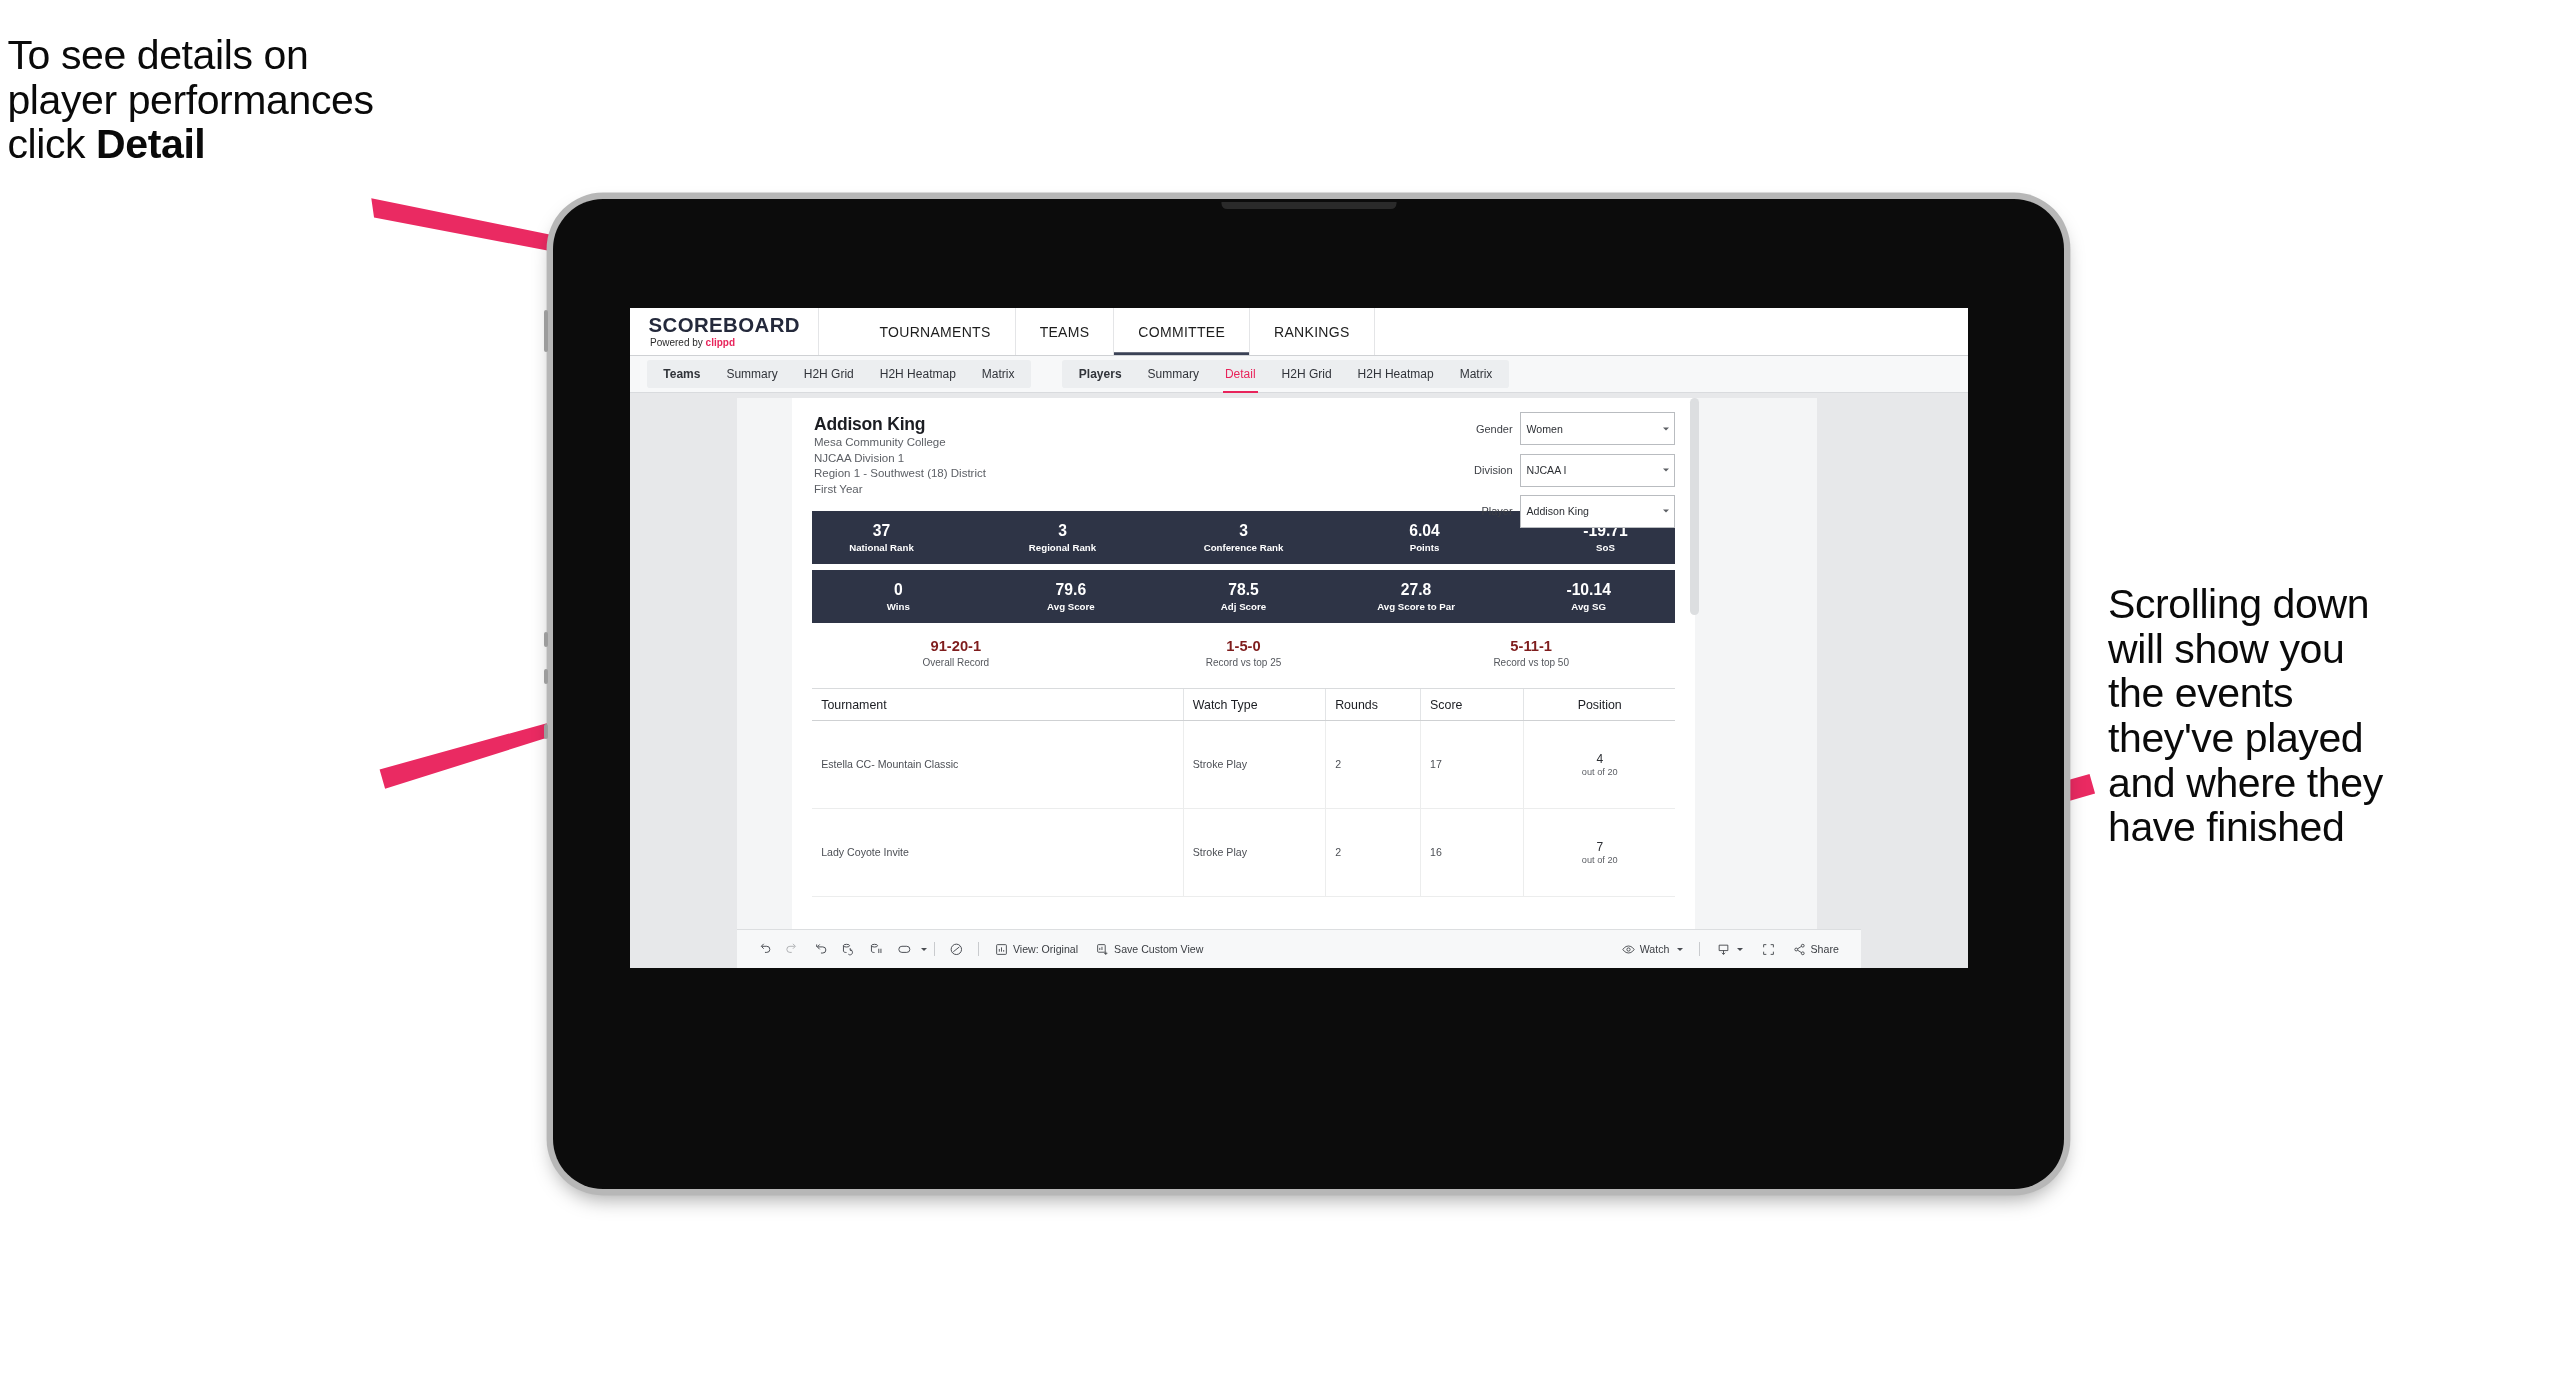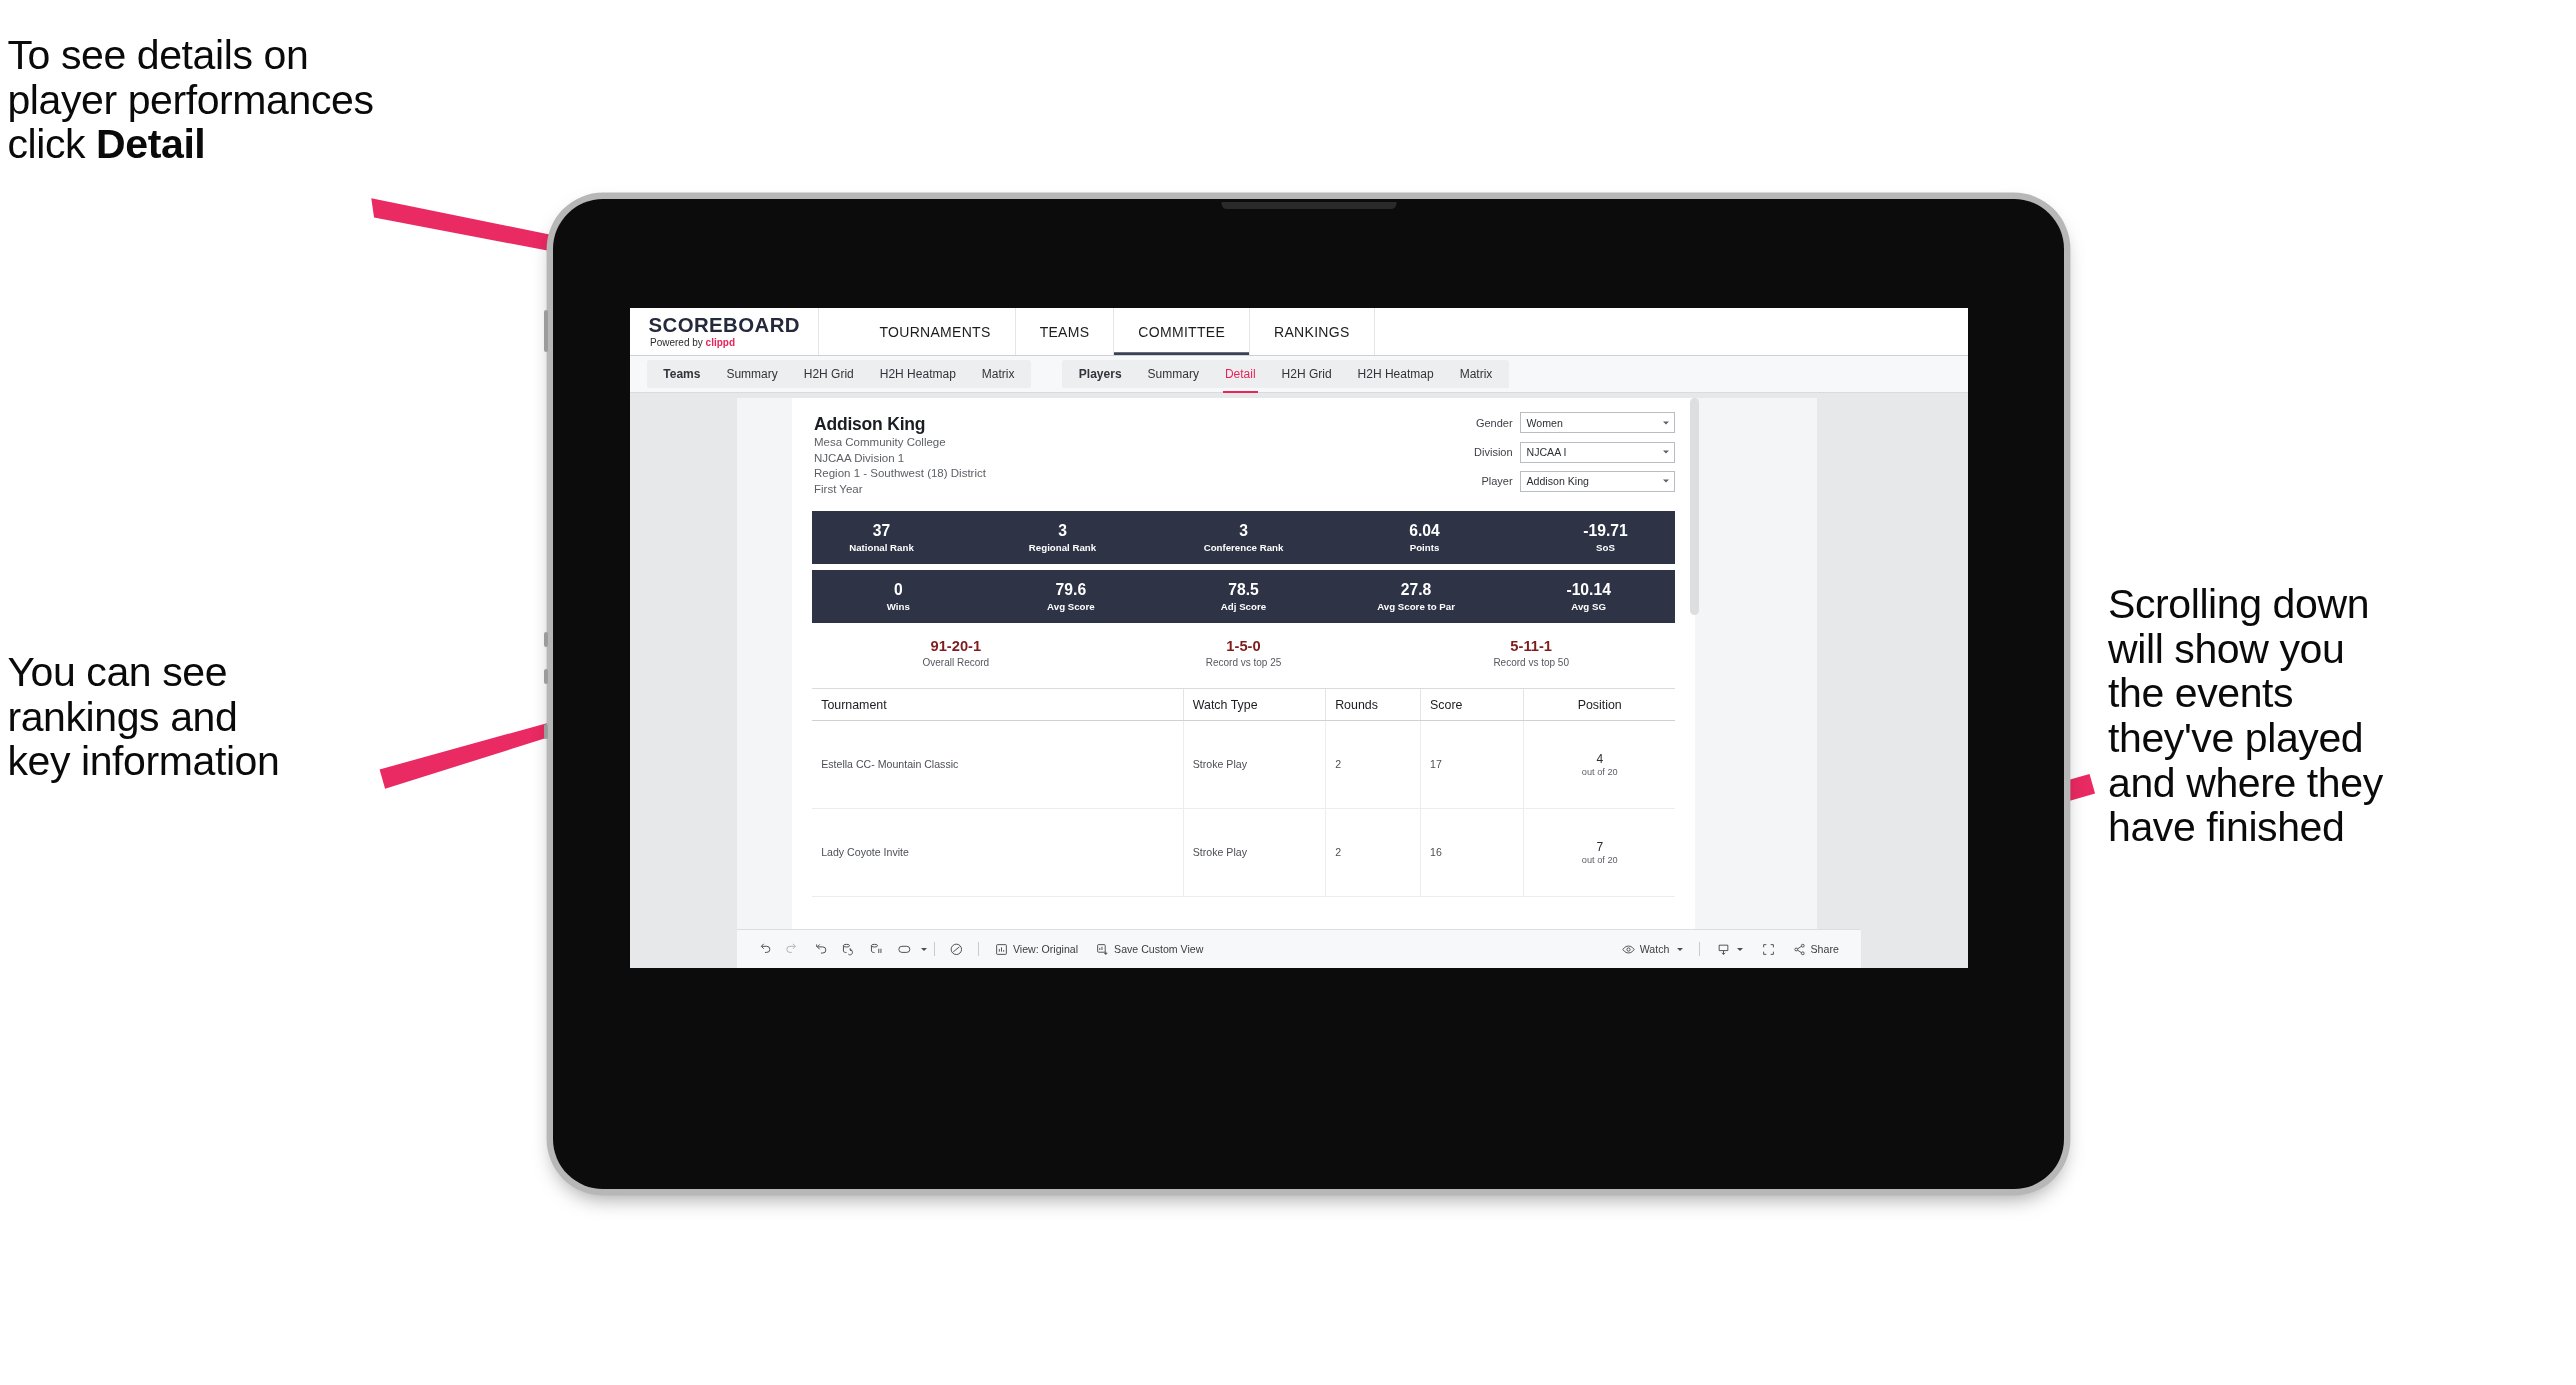--- a/index.html
+++ b/index.html
@@ -123,21 +123,21 @@
   #pname{ font-size:17.5px; font-weight:700; color:#1b1d22; letter-spacing:-0.2px;}
   .pmeta{ font-size:11.5px; color:#5d6066; line-height:1.36; }
 
   #filters{
     position:absolute; right:20px; top:14.7px; width:240px;
     display:flex; flex-direction:column; gap:8.3px;
   }
   .frow{ display:flex; align-items:center; justify-content:flex-end; gap:7.4px;}
   .flabel{ font-size:11px; color:#3c3f45; }
   .fsel{
-    width:155px; height:21px; background:#fff;
+    width:155px; height:33px; background:#fff;
     border:0.9px solid #b9bcc0; display:flex; align-items:center;
     padding:0 5.5px; font-size:10.6px; color:#2c2f34; position:relative;
   }
   .fsel .caret{ position:absolute; right:4.6px; top:50%; transform:translateY(-50%);
      width:0;height:0;border-left:3.7px solid transparent;border-right:3.7px solid transparent;border-top:3.7px solid #5c5f64;}
 
   
   .statbar{
     margin: 0 20px; background:#2e3446; color:#fff;
     display:flex; height:53px; align-items:center;
@@ -190,23 +190,20 @@
 </style>
 </head>
 <body>
 
 <div id="stage">
 
   <div class="anno" id="anno-topleft"><span>To see details on
 player performances
 click </span><b>Detail</b></div>
 
-  <div class="anno" id="anno-left">You can see
-rankings and
-key information</div>
 
   <div class="anno" id="anno-right">Scrolling down
 will show you
 the events
 they've played
 and where they
 have finished</div>
 
   <svg class="arrow-svg" viewBox="0 0 2796 1504">
     <g fill="#ea2a62">

